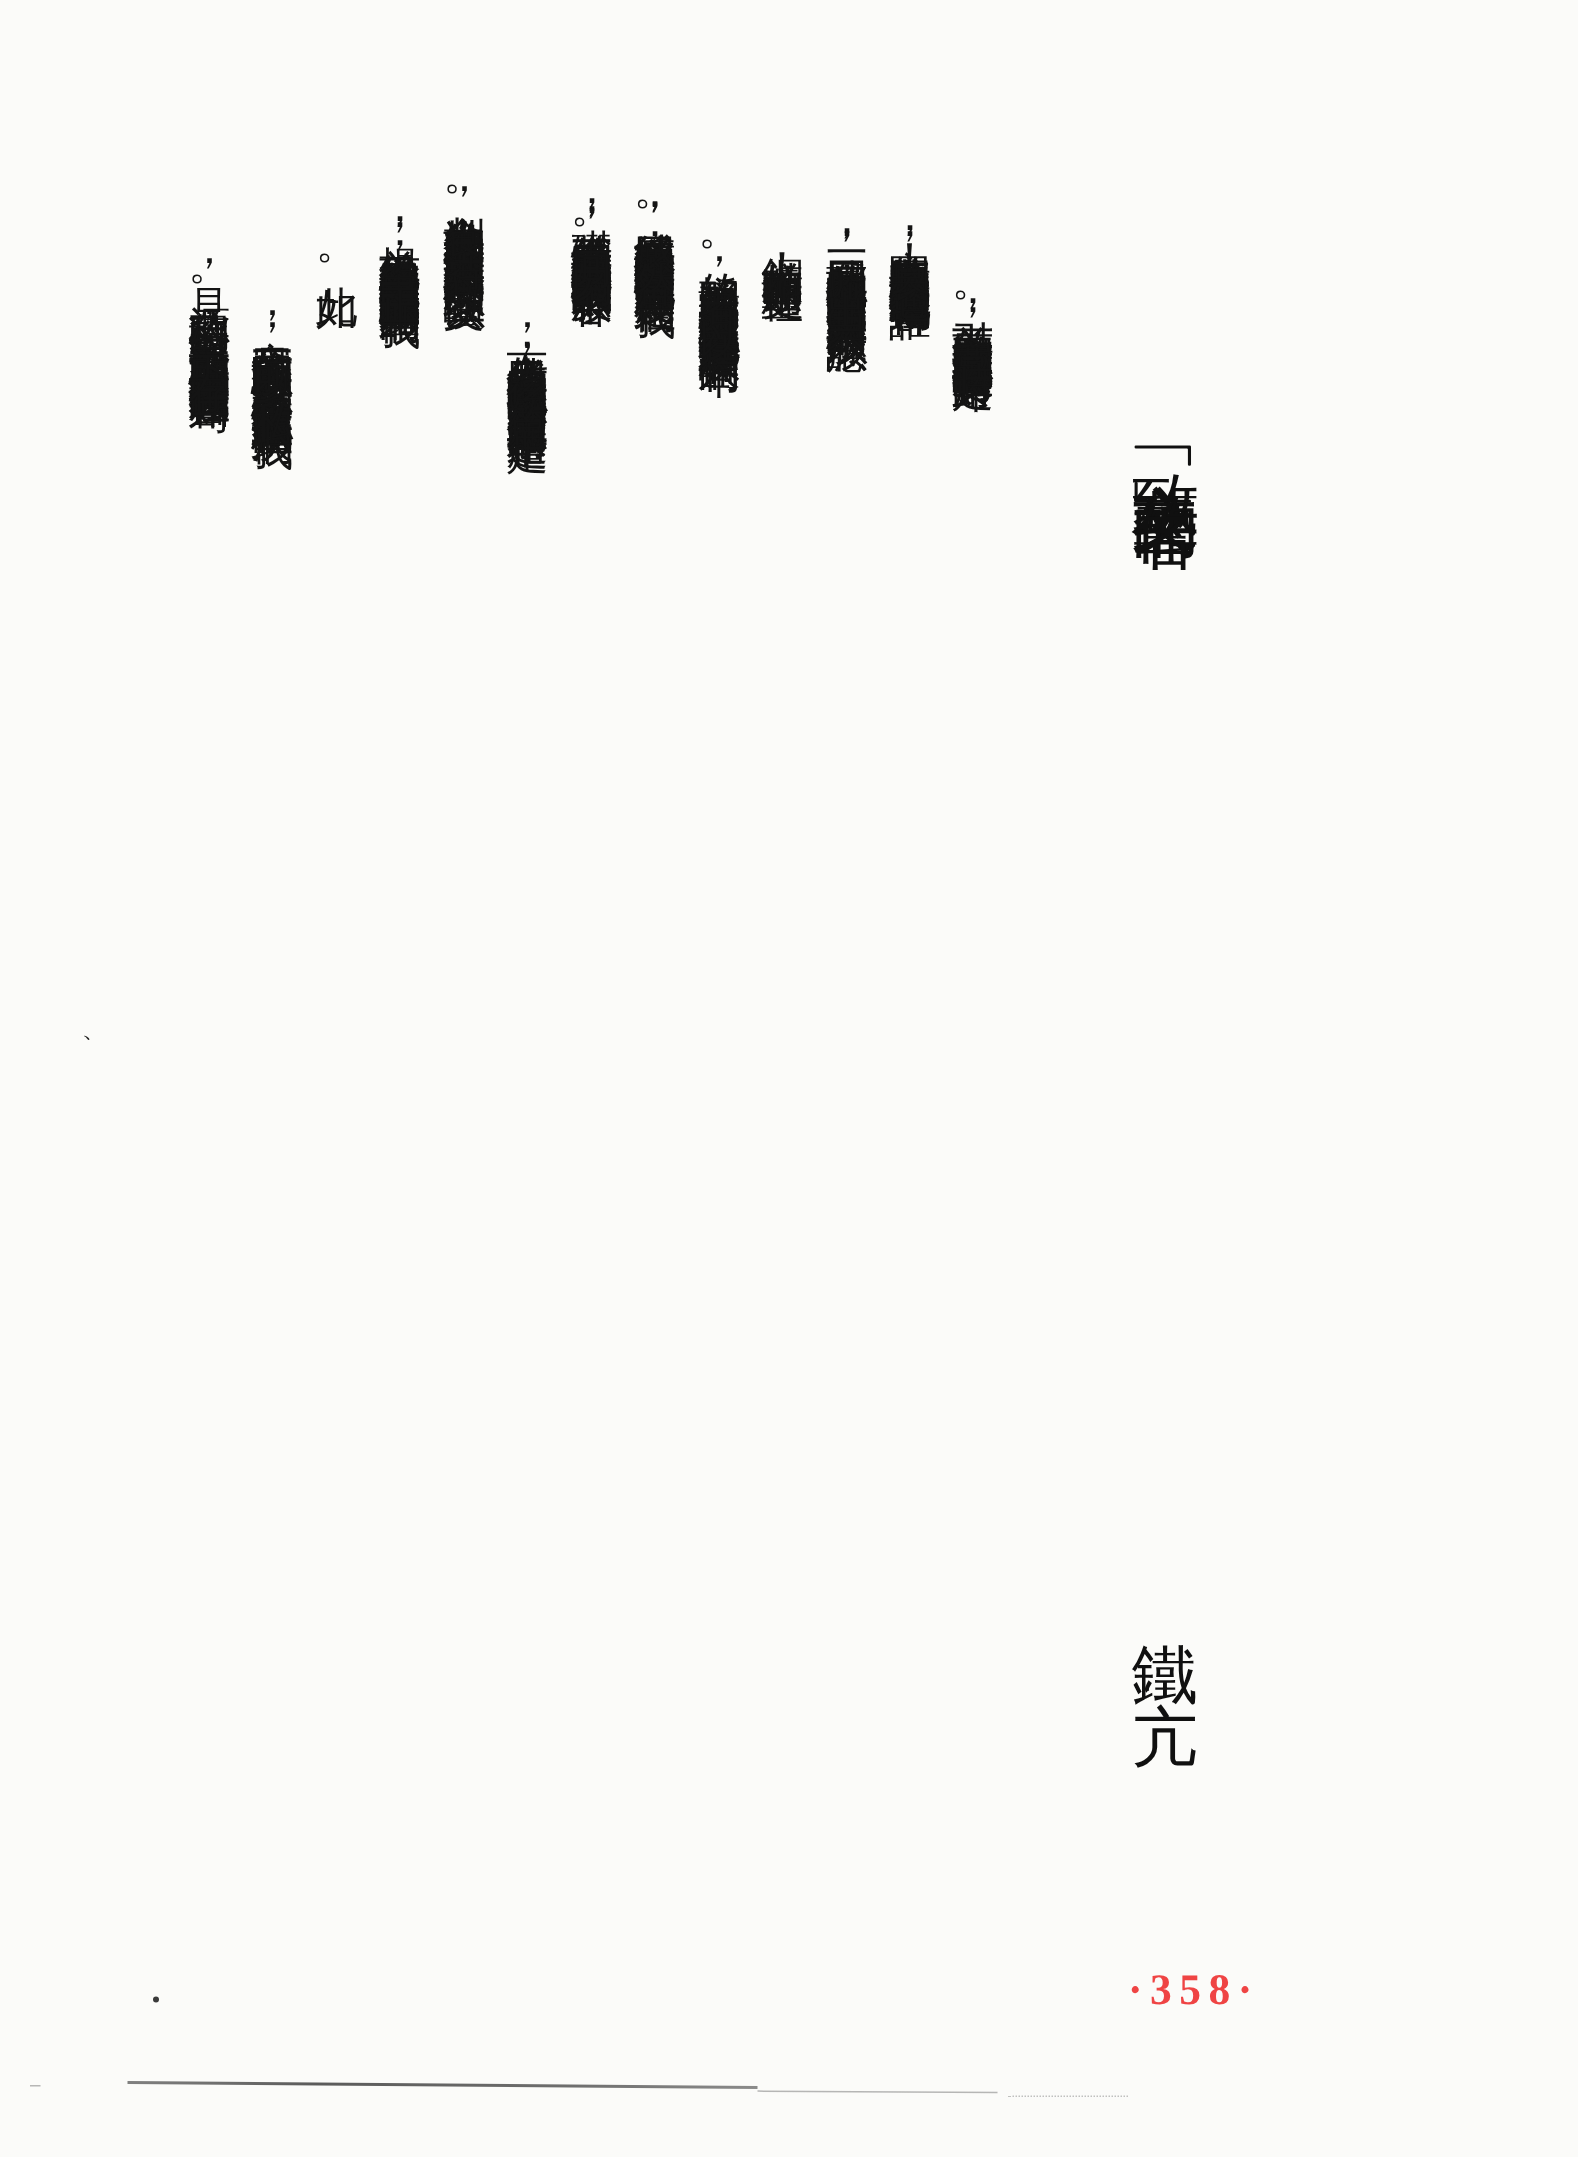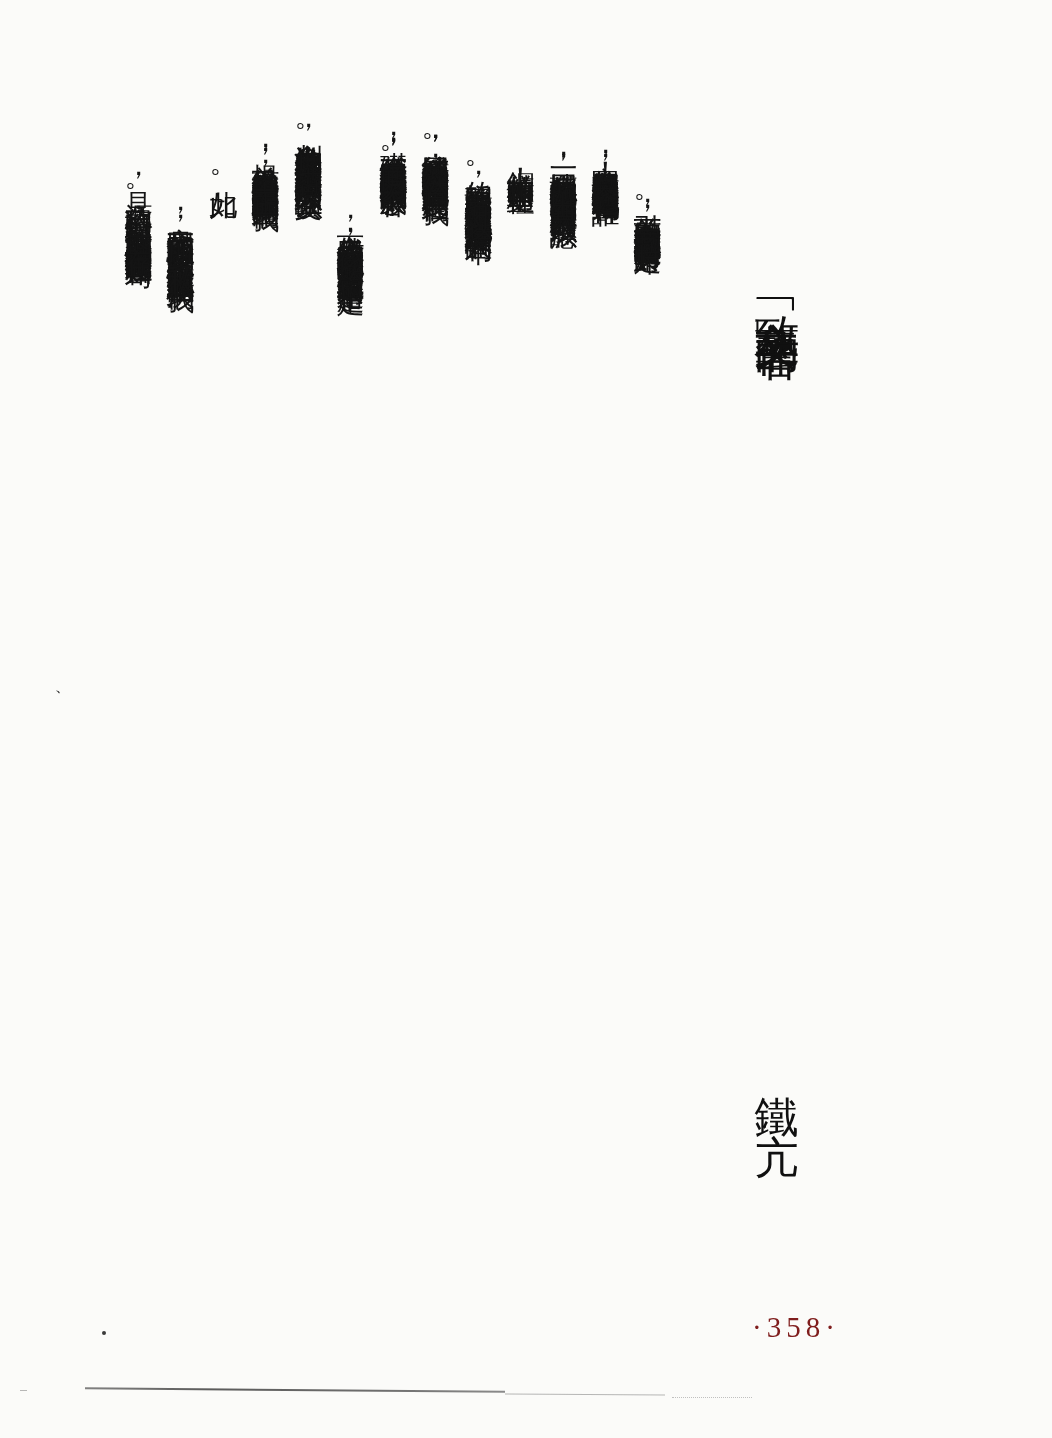--- a/index.html
+++ b/index.html
@@ -42,21 +42,21 @@
   .author{
     position:absolute;top:1062px;left:744px;width:64px;
     writing-mode:vertical-rl;-webkit-writing-mode:vertical-rl;
     text-orientation:upright;
     font-size:44px;line-height:64px;letter-spacing:36px;
     color:#101010;font-weight:500;white-space:nowrap;
   }
   
   .pagenum{
     position:absolute;top:1311px;left:752px;
-    font-size:29px;letter-spacing:5px;color:#7f1d1d;font-weight:400;
+    font-size:29px;letter-spacing:5px;color:#ef4444;font-weight:700;
   }
   
   .tick{
     position:absolute;top:676px;left:54px;
     font-size:16px;color:#222;transform:rotate(-8deg);
   }
   .dot{
     position:absolute;top:1331px;left:102px;
     width:4px;height:4px;border-radius:50%;background:#3a3a3a;
   }

